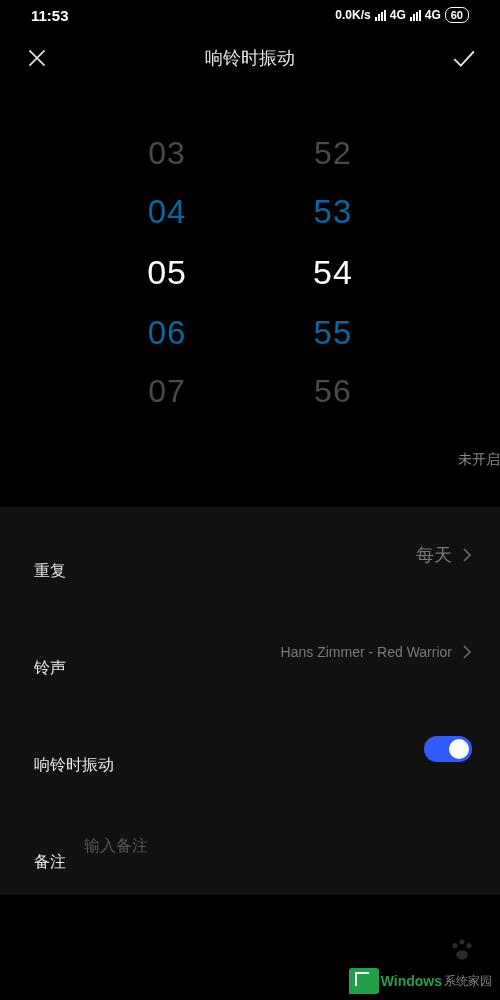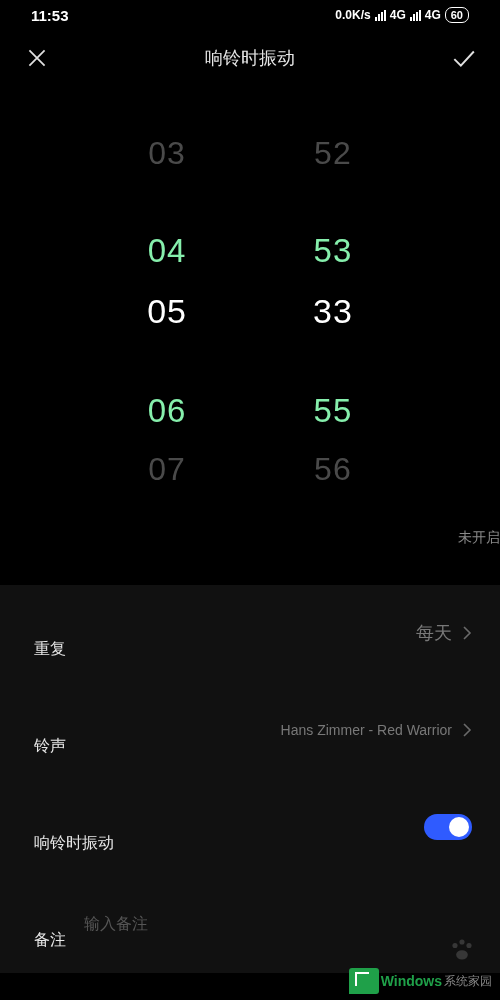--- a/index.html
+++ b/index.html
@@ -13,21 +13,21 @@
     .signal-bars span:nth-child(1){height:4px} .signal-bars span:nth-child(2){height:7px} .signal-bars span:nth-child(3){height:9px} .signal-bars span:nth-child(4){height:11px}
     .battery { display: inline-flex; align-items: center; border: 1px solid #fff; border-radius: 7px; padding: 1px 5px; font-size: 11px; }
     
     .nav-bar { height: 56px; display: flex; align-items: center; justify-content: space-between; padding: 0 24px; }
     .nav-title { font-size: 18px; color: #e6e6e6; }
     .close-icon, .check-icon { width: 26px; height: 26px; }
     
     .time-picker { margin-top: 48px; display: flex; justify-content: center; gap: 126px; }
     .picker-col { display: flex; flex-direction: column; align-items: center; gap: 20px; text-align: center; }
     .picker-item { font-size: 32px; font-weight: 300; color: #4a4a4a; font-variant-numeric: tabular-nums; letter-spacing: 1px; line-height: 1.2; }
-    .picker-item.near { color: #86efac; font-size: 33px; margin-top: 39px; }
+    .picker-item.near { color: #0369a1; font-size: 33px; }
     .picker-item.selected { color: #fff; font-size: 34px; font-weight: 500; }
     
     .status-text { text-align: right; margin-top: 40px; font-size: 14px; color: #8a8a8a; }
     
     .settings { margin-top: 38px; background: #111; }
     .row { display: flex; align-items: center; padding: 22px 28px 22px 34px; position: relative; }
     .row-label { font-size: 16px; color: #e8e8e8; flex-shrink: 0; margin-top: 32px; }
     .row-value { flex: 1; text-align: right; color: #787878; font-size: 18px; margin-right: 10px; line-height: 1.3; }
     .row-value.multi { font-size: 14px; }
     .chevron { width: 10px; height: 16px; flex-shrink: 0; }
@@ -87,21 +87,21 @@
   <div class="picker-col">
     <div class="picker-item">03</div>
     <div class="picker-item near">04</div>
     <div class="picker-item selected">05</div>
     <div class="picker-item near">06</div>
     <div class="picker-item">07</div>
   </div>
   <div class="picker-col">
     <div class="picker-item">52</div>
     <div class="picker-item near">53</div>
-    <div class="picker-item selected">33</div>
+    <div class="picker-item selected">54</div>
     <div class="picker-item near">55</div>
     <div class="picker-item">56</div>
   </div>
 </div>
 
 <div class="status-text">未开启</div>
 
 <div class="settings">
   <div class="row">
     <div class="row-label">重复</div>

